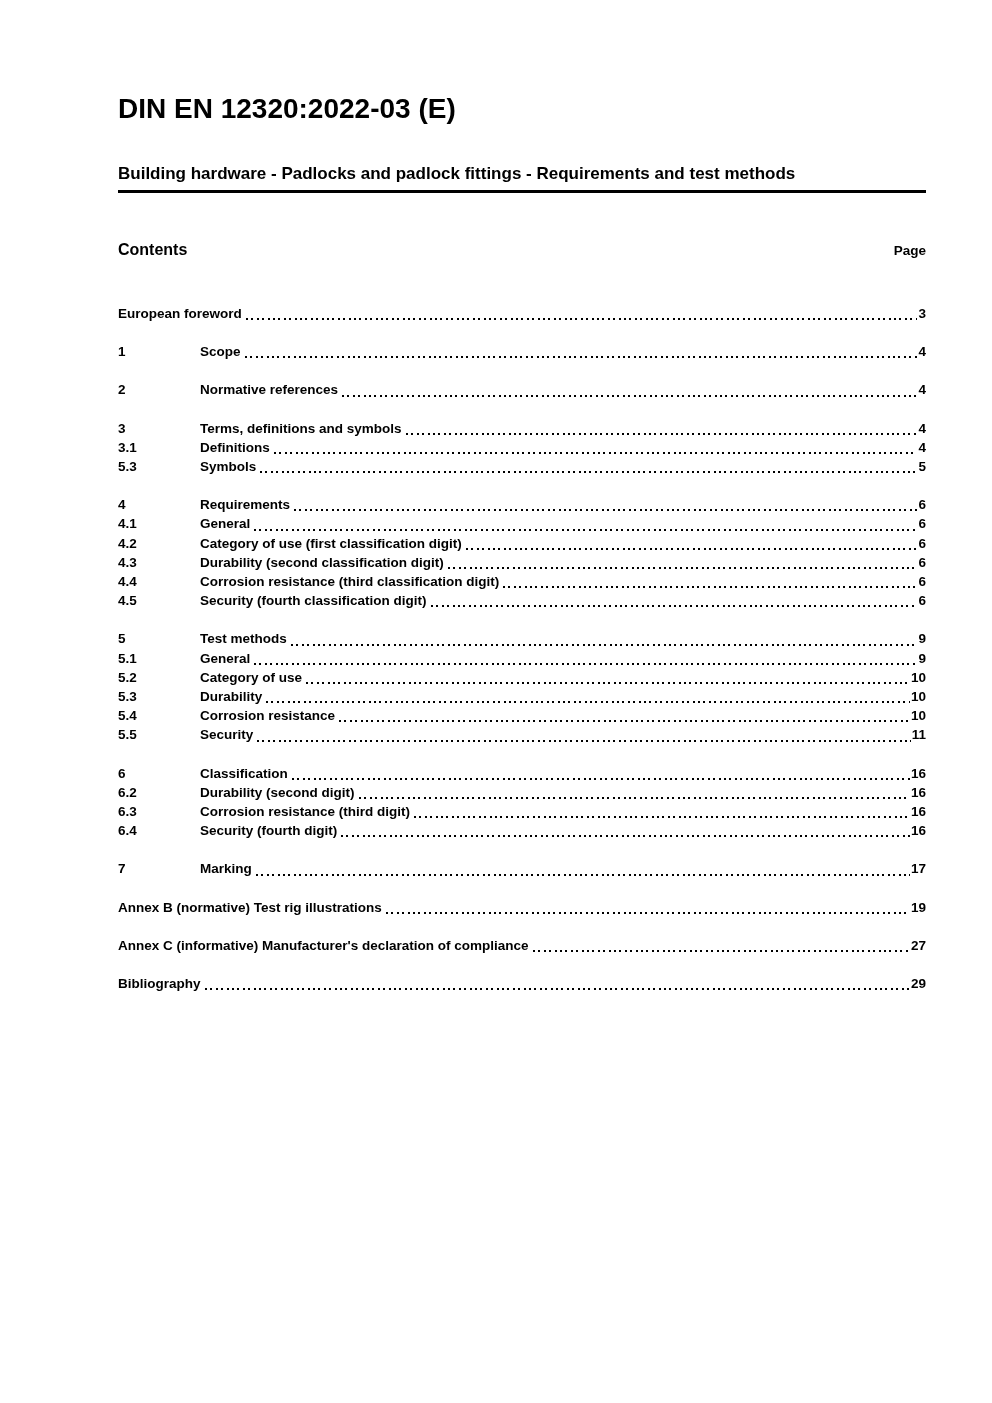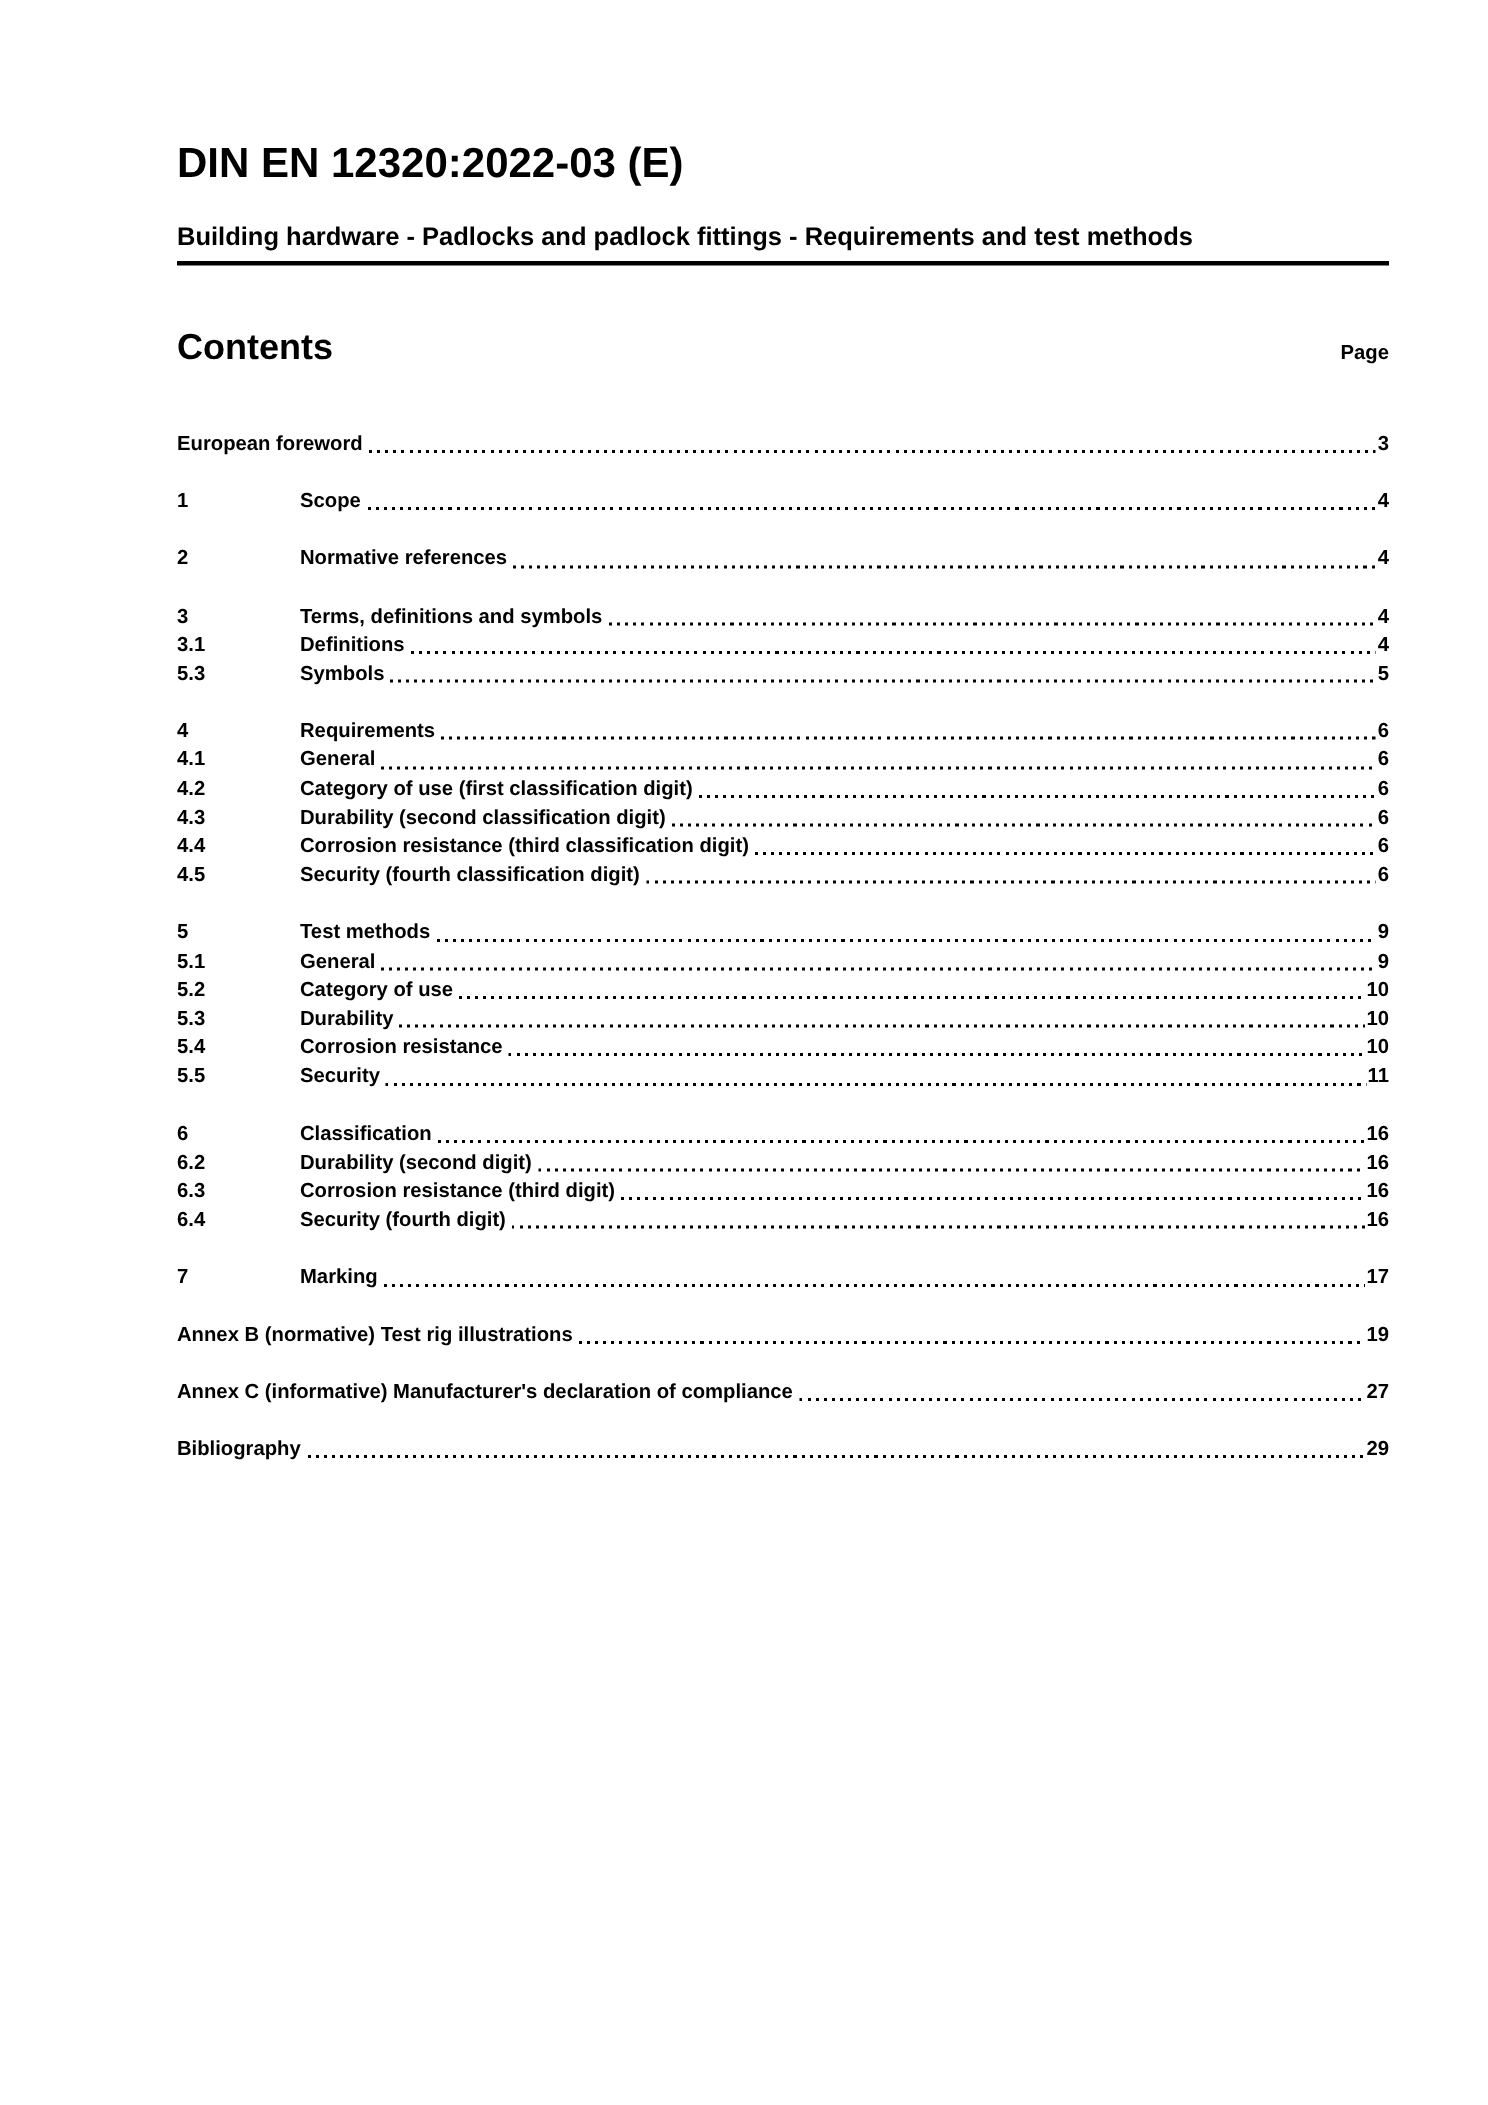--- a/index.html
+++ b/index.html
@@ -18,34 +18,34 @@
     padding: 0 66px 0 118px;
     background: #ffffff;
   }
   .doc-id {
     margin-top: 95px;
     font-size: 28px;
     line-height: 28px;
     white-space: nowrap;
   }
   .doc-title {
-    margin-top: 24px;
+    margin-top: 40px;
     font-size: 17px;
     line-height: 21px;
     padding-bottom: 6px;
     border-bottom: 3px solid #000;
     white-space: nowrap;
   }
   .contents-row {
     margin-top: 37px;
     display: flex;
     justify-content: space-between;
     align-items: baseline;
   }
-  .contents-label { font-size: 24px; line-height: 24px; }
+  .contents-label { font-size: 16px; line-height: 24px; }
   .page-label { font-size: 13.5px; margin-top: 13px; }
   .toc {
     margin-top: 42px;
     font-size: 13.5px;
   }
   .toc-row {
     display: flex;
     align-items: baseline;
     line-height: 19.2px;
   }

